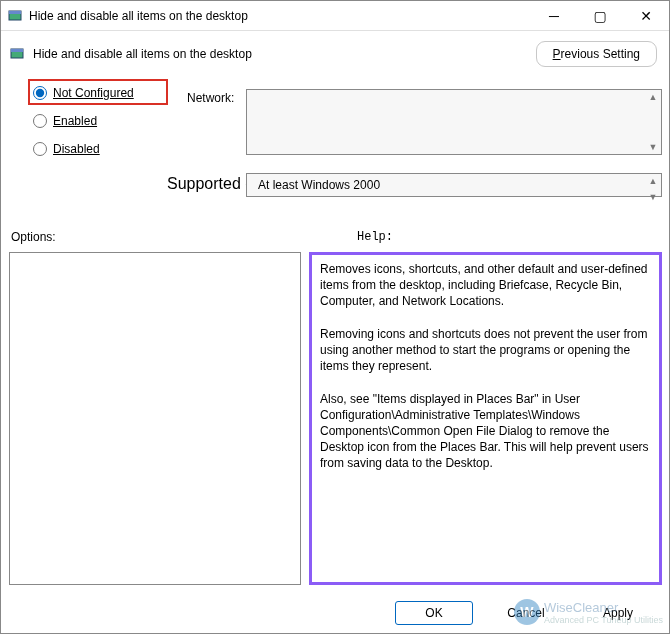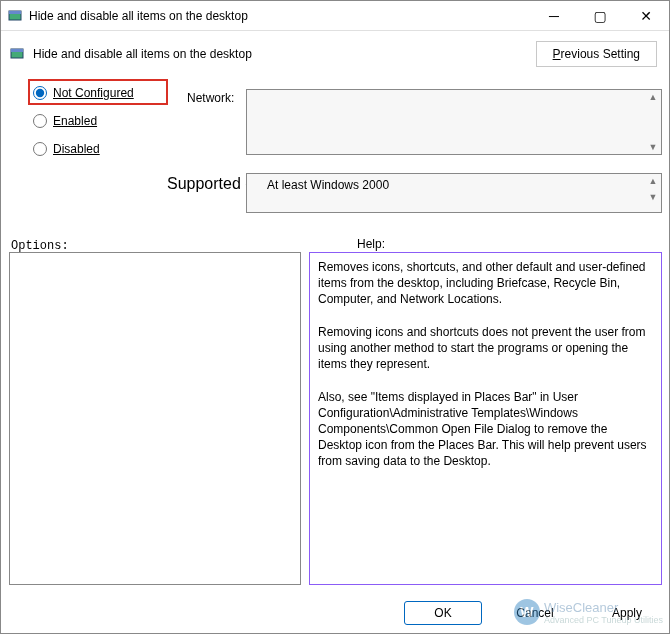--- a/index.html
+++ b/index.html
@@ -37,21 +37,21 @@
     display:flex; align-items:center;
     padding: 10px 12px 0 8px;
   }
   .header-row .icon {
     width:16px;height:16px;margin-right:8px;
     display:flex;align-items:center;justify-content:center;
   }
   .header-row .htitle { flex:1; font-size:12px; }
   .nav-btn {
     border:1px solid #c8c8c8;
-    border-radius:0;
+    border-radius:9px;
     background:#fff;
     padding:5px 16px;
     font-size:12px;
     margin-left:10px;
     font-family:inherit;
   }
   .nav-btn .u { text-decoration: underline; }
   .radios {
     position:absolute;
     left:32px; top:85px;
@@ -79,46 +79,46 @@
   .scroll-arrow {
     position:absolute; right:3px; width:12px; height:12px;
     display:flex;align-items:center;justify-content:center;
     color:#777; font-size:9px;
   }
   .lbl-supported {
     position:absolute; left:166px; top:174px; font-size:16px;
   }
   .supported-box {
     position:absolute; left:245px; top:172px;
-    width:416px; height:40px;
+    width:416px; height:24px;
     border:1px solid #888; background:#f7f7f7;
-    padding:4px 20px; font-size:12px;
+    padding:4px 11px; font-size:12px;
   }
   .lbl-options {
-    position:absolute; left:10px; top:238px; font-size:12px;font-family:Liberation Mono, monospace;
+    position:absolute; left:10px; top:229px; font-size:12px;
   }
   .lbl-help {
-    position:absolute; left:356px; top:236px; font-size:12px;
+    position:absolute; left:356px; top:229px; font-size:12px;font-family:Liberation Mono, monospace;
   }
   .options-box {
     position:absolute; left:8px; top:251px;
     width:292px; height:333px;
     border:1px solid #888; background:#fff;
   }
   .help-box {
     position:absolute; left:308px; top:251px;
     width:353px; height:333px;
-    border:1px solid #8b5cf6; background:#fff;
+    border:3px solid #8b5cf6; background:#fff;
     padding:6px 8px; font-size:12px; line-height:1.35;
     white-space:pre-wrap;
   }
   .footer {
     position:absolute; left:0; right:0; bottom:0; height:40px;
     display:flex; align-items:center; justify-content:flex-end;
-    padding-right:3px; gap:14px;
+    padding-right:12px; gap:14px;
   }
   .btn {
     border:1px solid #c8c8c8; border-radius:3px;
     background:#fff; padding:4px 0; width:78px;
     font-size:12px; font-family:inherit; text-align:center;
   }
   .btn.primary { border:1px solid #0067c0; color:#000;}
   .btn.flat { border:none; background:transparent; }
   .watermark {
     position:absolute; right:6px; bottom:8px;

